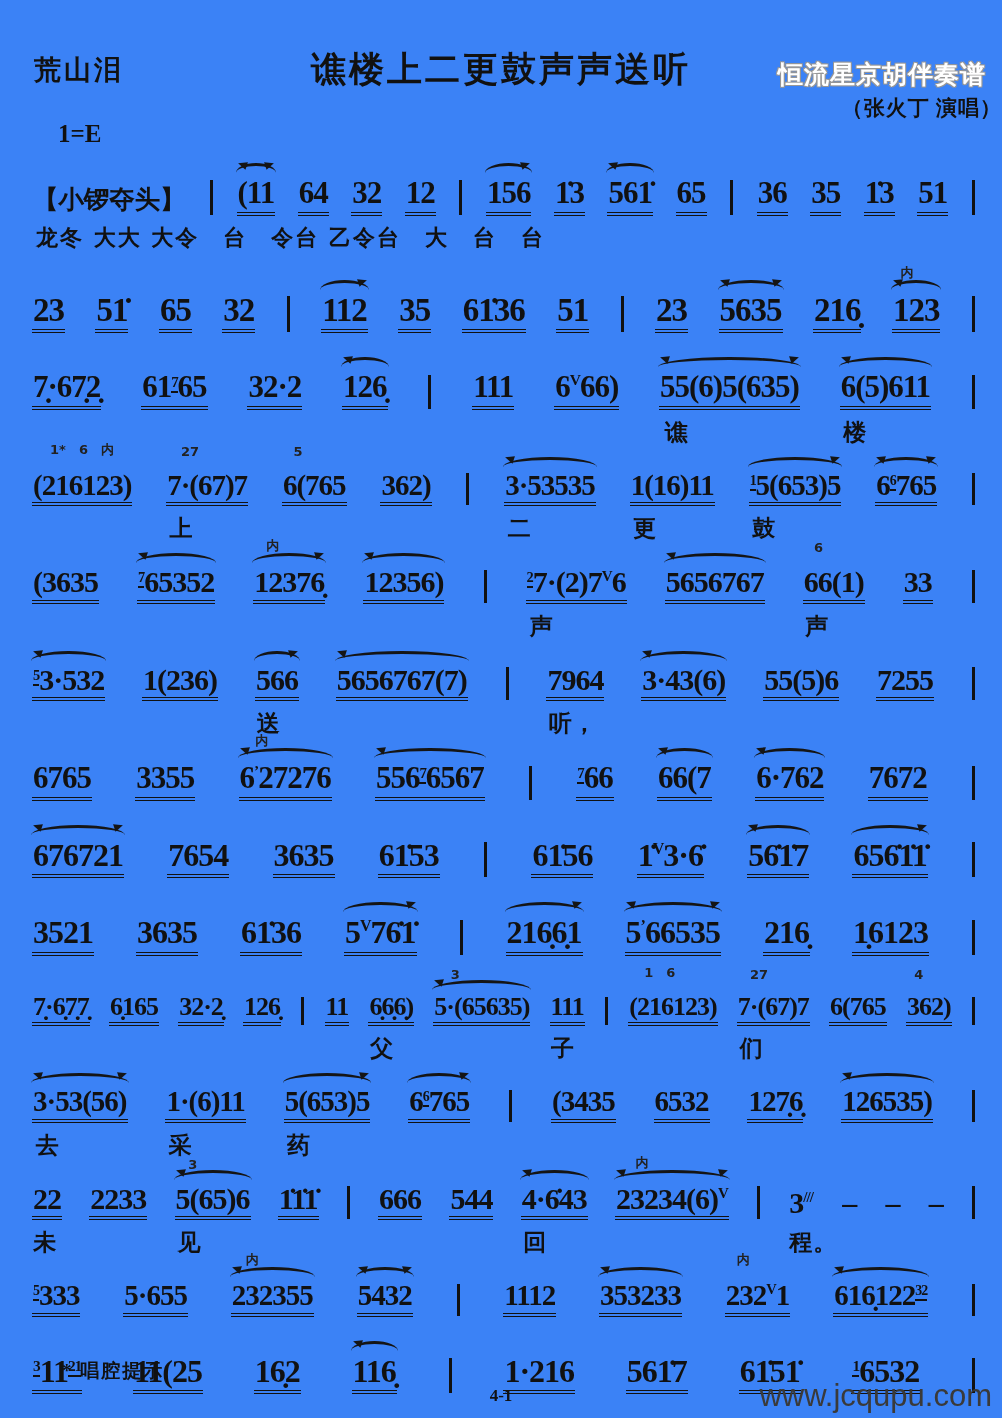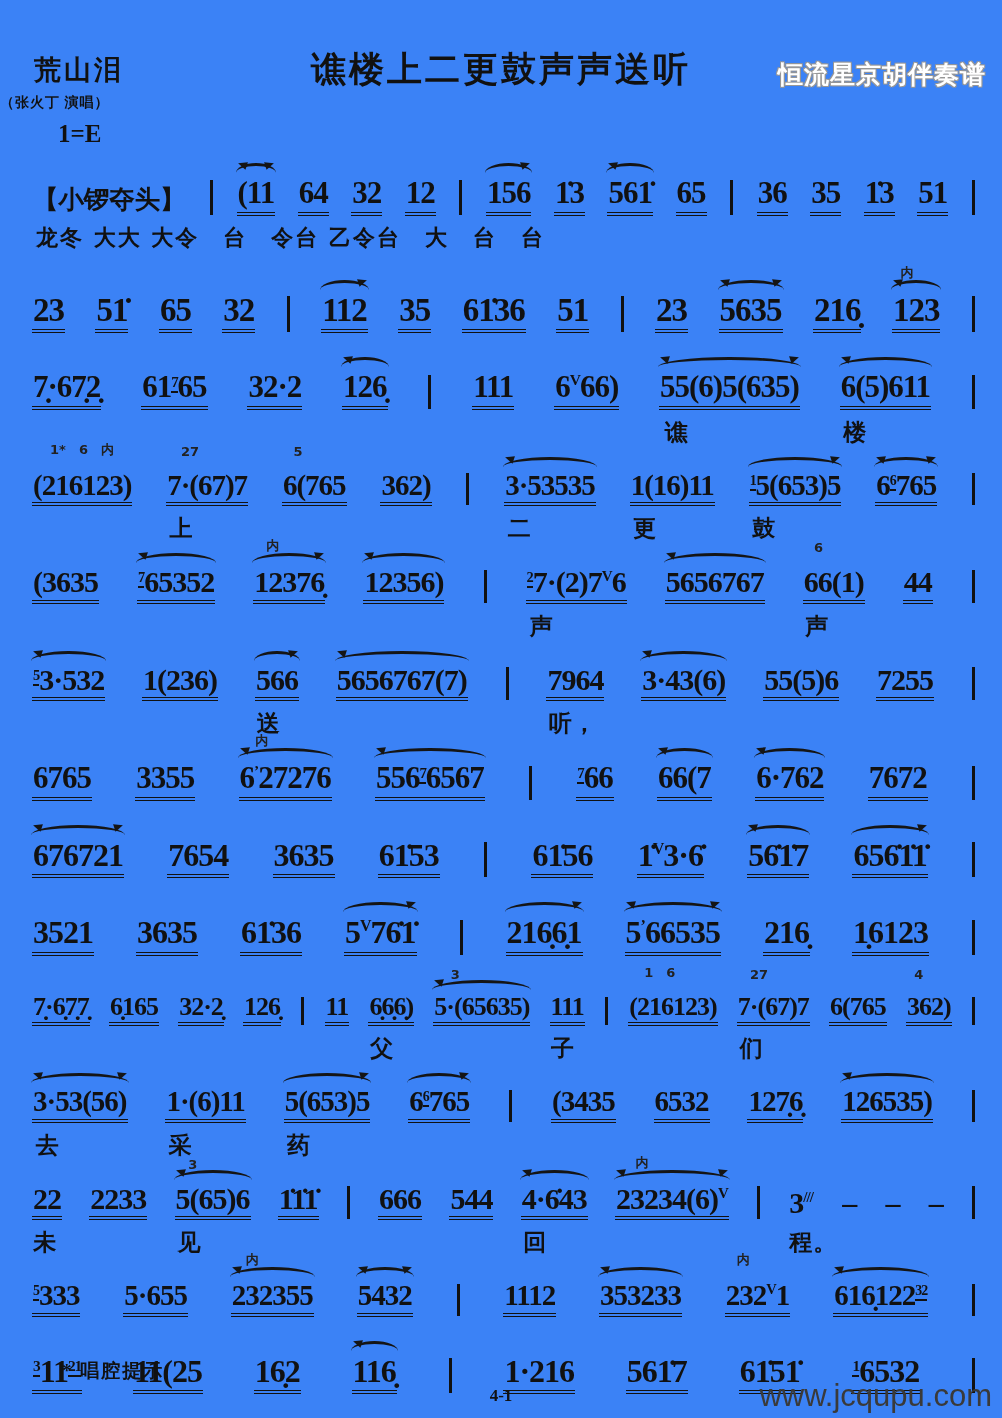--- a/index.html
+++ b/index.html
@@ -5,21 +5,21 @@
   html,body{margin:0;padding:0;background:#e8e8e8;}
   .page{
     position:relative;width:1002px;height:1418px;margin:0 auto;
     background:#3b82f6;color:#111;overflow:hidden;
     font-family:"Liberation Serif","DejaVu Serif",serif;
   }
   
   .hdr{position:relative;height:152px;}
   .work{position:absolute;left:34px;top:52px;font-size:27px;font-weight:bold;letter-spacing:3px;}
   .title{position:absolute;left:0;right:0;top:46px;text-align:center;font-size:35px;font-weight:bold;letter-spacing:3px;font-family:Liberation Serif, serif;}
-  .performer{position:absolute;left:0;right:0;top:94px;text-align:left;font-size:14px;font-weight:bold;letter-spacing:1px;}
+  .performer{position:absolute;left:0;right:0;top:94px;text-align:right;font-size:21px;font-weight:bold;letter-spacing:1px;}
   .wm{position:absolute;right:16px;top:58px;font-size:25px;font-weight:bold;letter-spacing:1px;
       color:#fff;text-shadow:-1px -1px 0 #979797,1px -1px 0 #979797,-1px 1px 0 #979797,1px 1px 0 #979797;}
   .modes{position:absolute;right:18px;top:96px;font-size:21px;font-weight:bold;}
   .key{position:absolute;left:58px;top:120px;font-size:25px;font-weight:bold;font-family:"Liberation Serif",serif;}
   
   #systems{position:relative;}
   .sys{
     display:flex;justify-content:space-between;align-items:flex-end;
     margin:0 26px 13px 32px;padding-top:23px;position:relative;white-space:nowrap;
   }
@@ -146,21 +146,21 @@
       </div>
       <div class="sys haslyr" style="font-size: 30px;">
         <span class="tok u2"><span class="num">(3635</span></span>
         <span class="tok u2"><div class="arc l"></div><span class="num"><sup class="g">7</sup>65352</span></span>
         <span class="tok u2"><div class="top">内</div><div class="arc r"></div><span class="num">12376̣</span></span>
         <span class="tok u2"><div class="arc l"></div><span class="num">12356)</span></span>
         <span class="bar"></span>
         <span class="tok u2"><span class="num"><sup class="g">2</sup>7·(2)7<sup class="s">V</sup>6</span><div class="lyr">声</div></span>
         <span class="tok u2"><div class="arc l"></div><span class="num">5656767</span></span>
         <span class="tok u2"><div class="top">6</div><span class="num">66(1)</span><div class="lyr">声</div></span>
-        <span class="tok u2"><span class="num">44</span></span>
+        <span class="tok u2"><span class="num">33</span></span>
         <span class="bar"></span>
       </div>
       <div class="sys haslyr" style="font-size: 30px;">
         <span class="tok u2"><div class="arc l"></div><span class="num"><sup class="g">5</sup>3·532</span></span>
         <span class="tok u2"><span class="num">1(236)</span></span>
         <span class="tok u2"><div class="arc r"></div><span class="num">566</span><div class="lyr">送</div></span>
         <span class="tok u2"><div class="arc l"></div><span class="num">5656767(7)</span></span>
         <span class="bar"></span>
         <span class="tok u2"><span class="num">7964</span><div class="lyr">听，</div></span>
         <span class="tok u2"><div class="arc l"></div><span class="num">3·43(6)</span></span>

